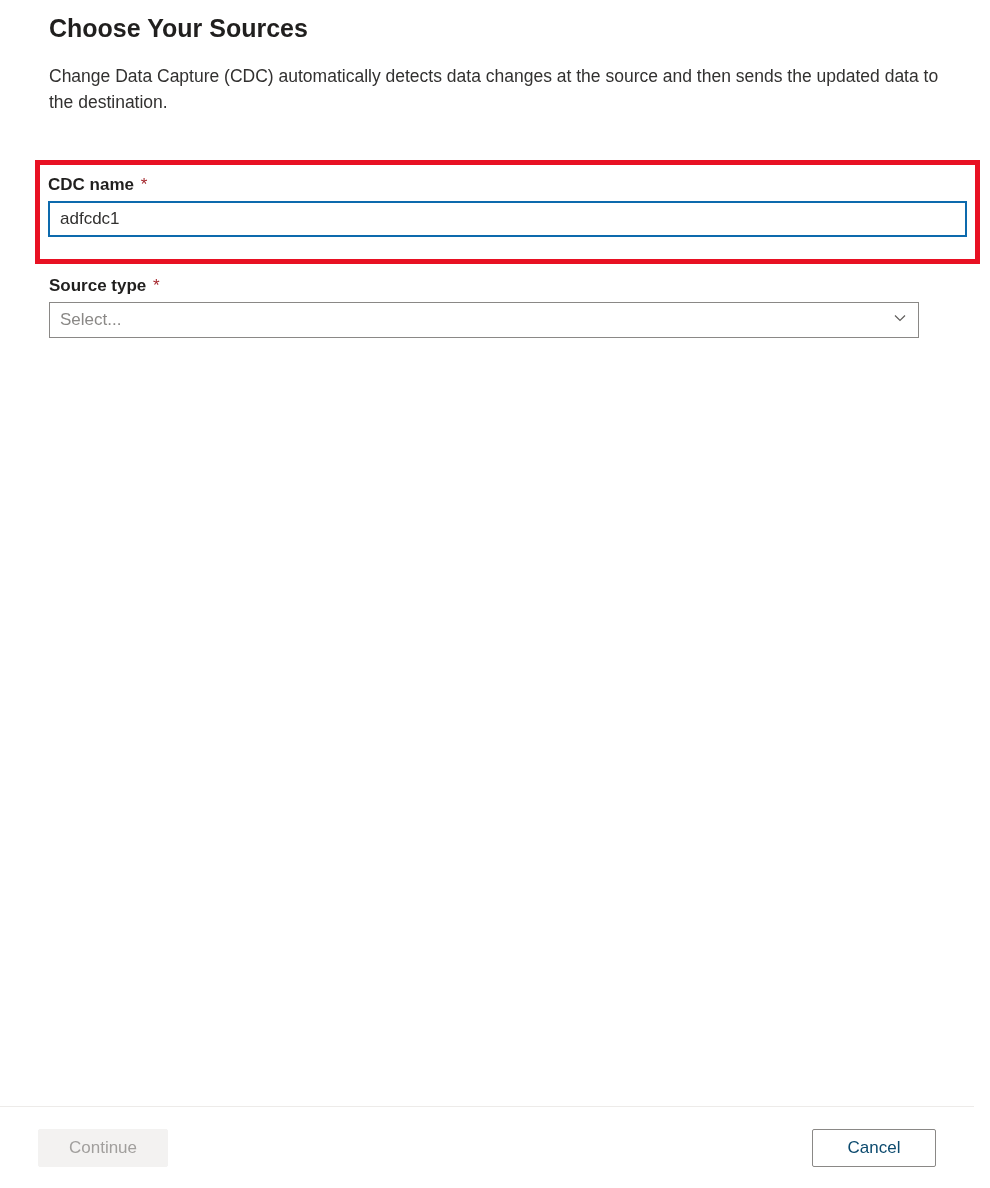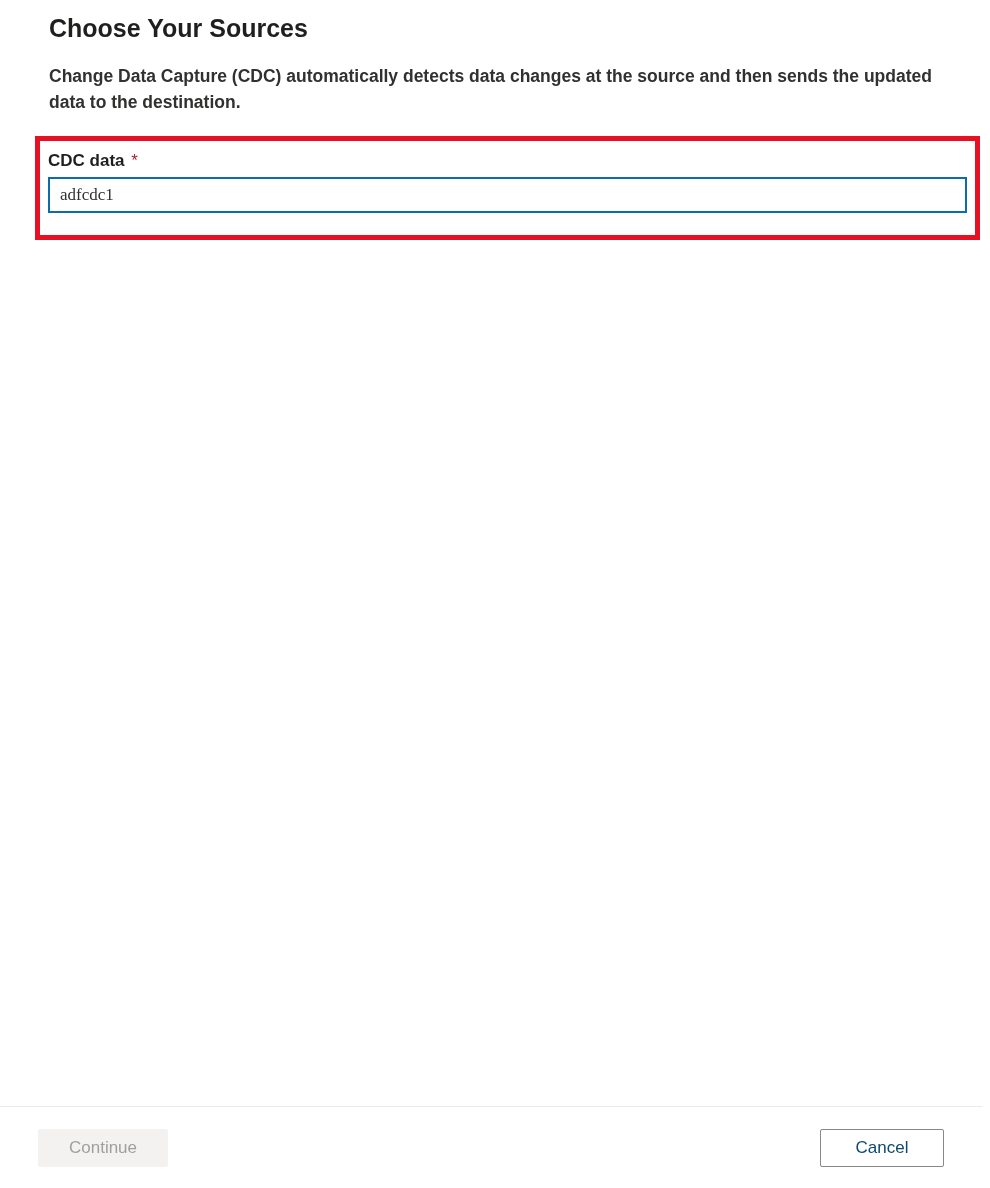--- a/index.html
+++ b/index.html
@@ -21,23 +21,22 @@
     .page-title {
       font-size: 25px;
       font-weight: 700;
       color: #201f1e;
       margin-bottom: 20px;
     }
     .description {
       font-size: 17.5px;
       line-height: 1.5;
       color: #323130;
-      margin-bottom: 20px;
+      margin-bottom: 44px;
       max-width: 910px;
-      font-weight: bold;
     }
     .highlight-box {
       border: 5px solid #e81123;
       padding: 10px 8px 22px 8px;
       margin-left: -14px;
       margin-right: -28px;
       margin-bottom: 12px;
     }
     .field-group {
       margin-bottom: 0;
@@ -57,21 +56,21 @@
       color: #a4262c;
       font-weight: 400;
       margin-left: 2px;
     }
     .text-input {
       width: 100%;
       height: 36px;
       border: 2px solid #0d6aad;
       padding: 0 10px;
       font-size: 17px;
-      font-family: Liberation Serif, serif;
+      font-family: Liberation Sans, sans-serif;
       color: #323130;
       outline: none;
       background: #ffffff;
     }
     .select-wrapper {
       position: relative;
       width: 870px;
     }
     .select-box {
       width: 100%;
@@ -90,21 +89,21 @@
       position: absolute;
       right: 12px;
       top: 50%;
       transform: translateY(-50%);
       pointer-events: none;
     }
     .footer {
       position: absolute;
       bottom: 0;
       left: 0;
-      right: 8px;
+      right: 16px;
       height: 82px;
       border-top: 1px solid #edebe9;
       display: flex;
       align-items: center;
       justify-content: space-between;
       padding: 0 38px;
     }
     .btn {
       height: 38px;
       padding: 0 24px;
@@ -134,25 +133,41 @@
 </head>
 <body>
 
 <div class="content">
   <h1 class="page-title">Choose Your Sources</h1>
   <p class="description">Change Data Capture (CDC) automatically detects data changes at the source and then sends the updated data to the destination.</p>
 
   <div class="highlight-box">
     <div class="field-group">
       <label class="field-label">
-        <span>CDC data</span>
+        <span>CDC name</span>
         <span class="required-asterisk">*</span>
       </label>
       <input type="text" class="text-input" value="adfcdc1" style="">
     </div>
   </div>
 
+  <div class="field-group no-highlight">
+    <label class="field-label">
+      <span>Source type</span>
+      <span class="required-asterisk">*</span>
+    </label>
+    <div class="select-wrapper">
+      <div class="select-box">
+        <span>Select...</span>
+      </div>
+      <span class="chevron-icon">
+        <svg width="14" height="14" viewBox="0 0 14 14" fill="none">
+          <path d="M2 4.5 L7 9.5 L12 4.5" stroke="#605e5c" stroke-width="1.2" fill="none"></path>
+        </svg>
+      </span>
+    </div>
+  </div>
 </div>
 
 <div class="footer">
   <button class="btn btn-disabled" disabled="">Continue</button>
   <button class="btn btn-secondary">Cancel</button>
 </div>
 
 </body></html>

